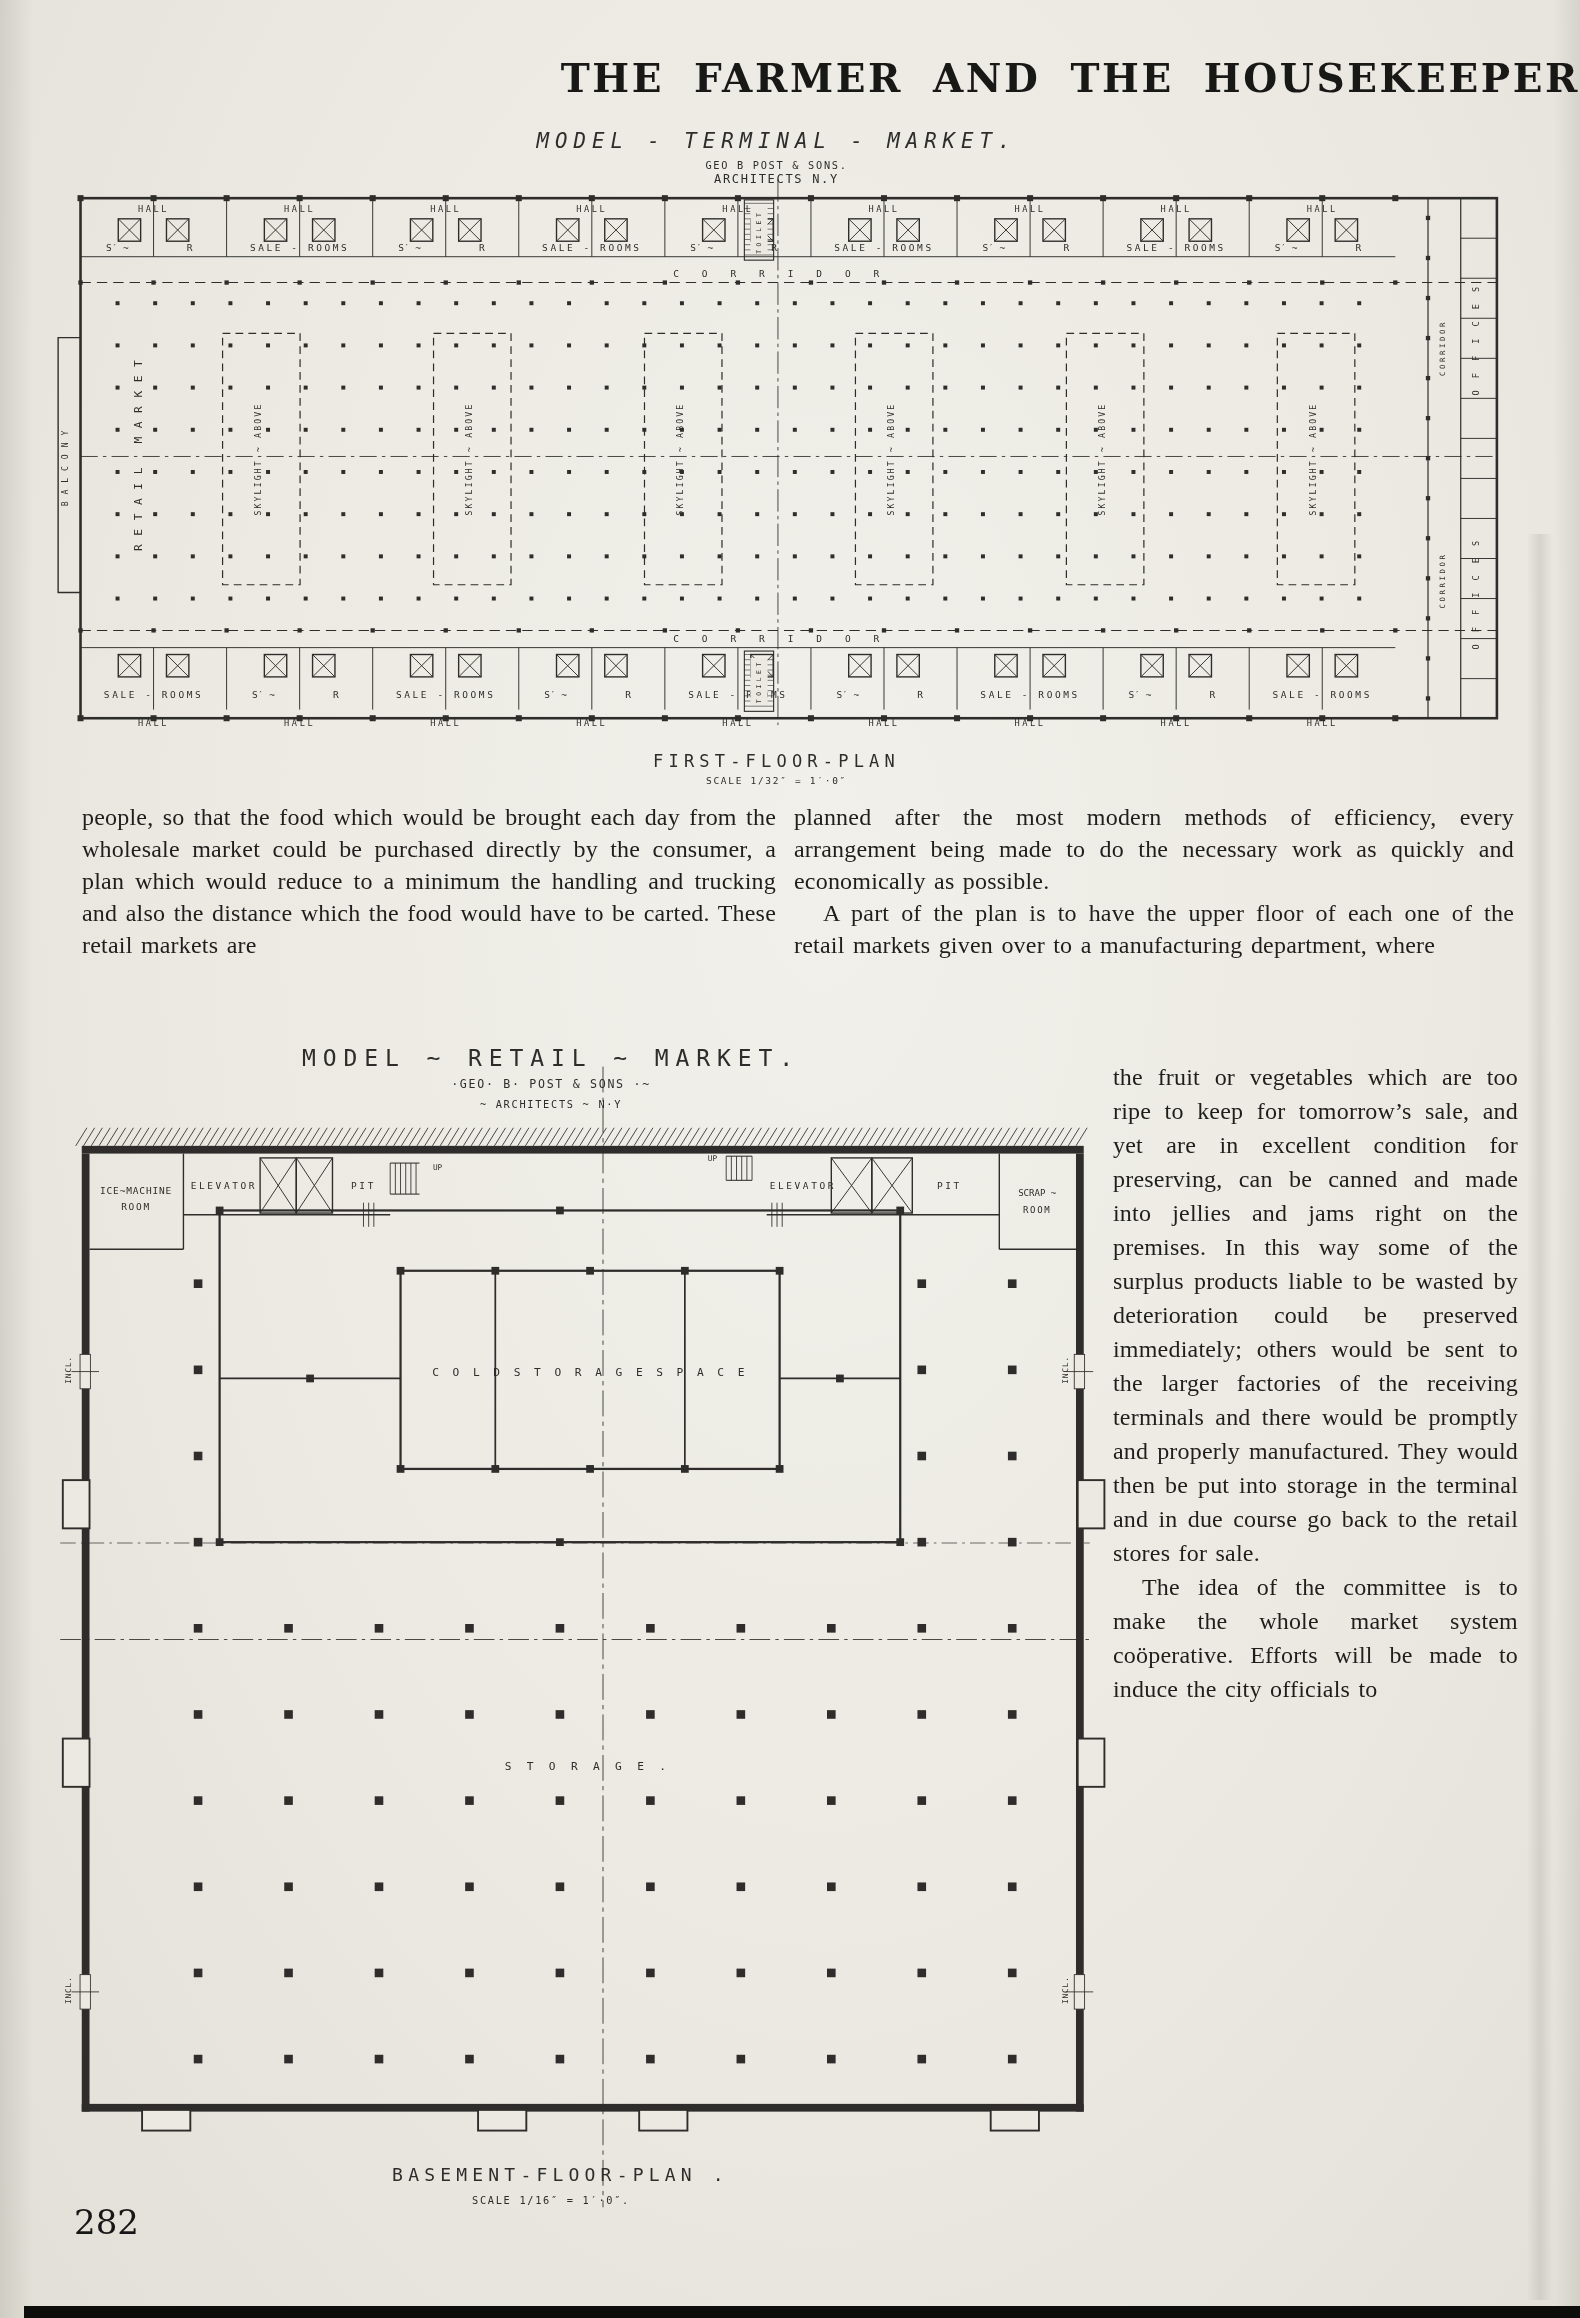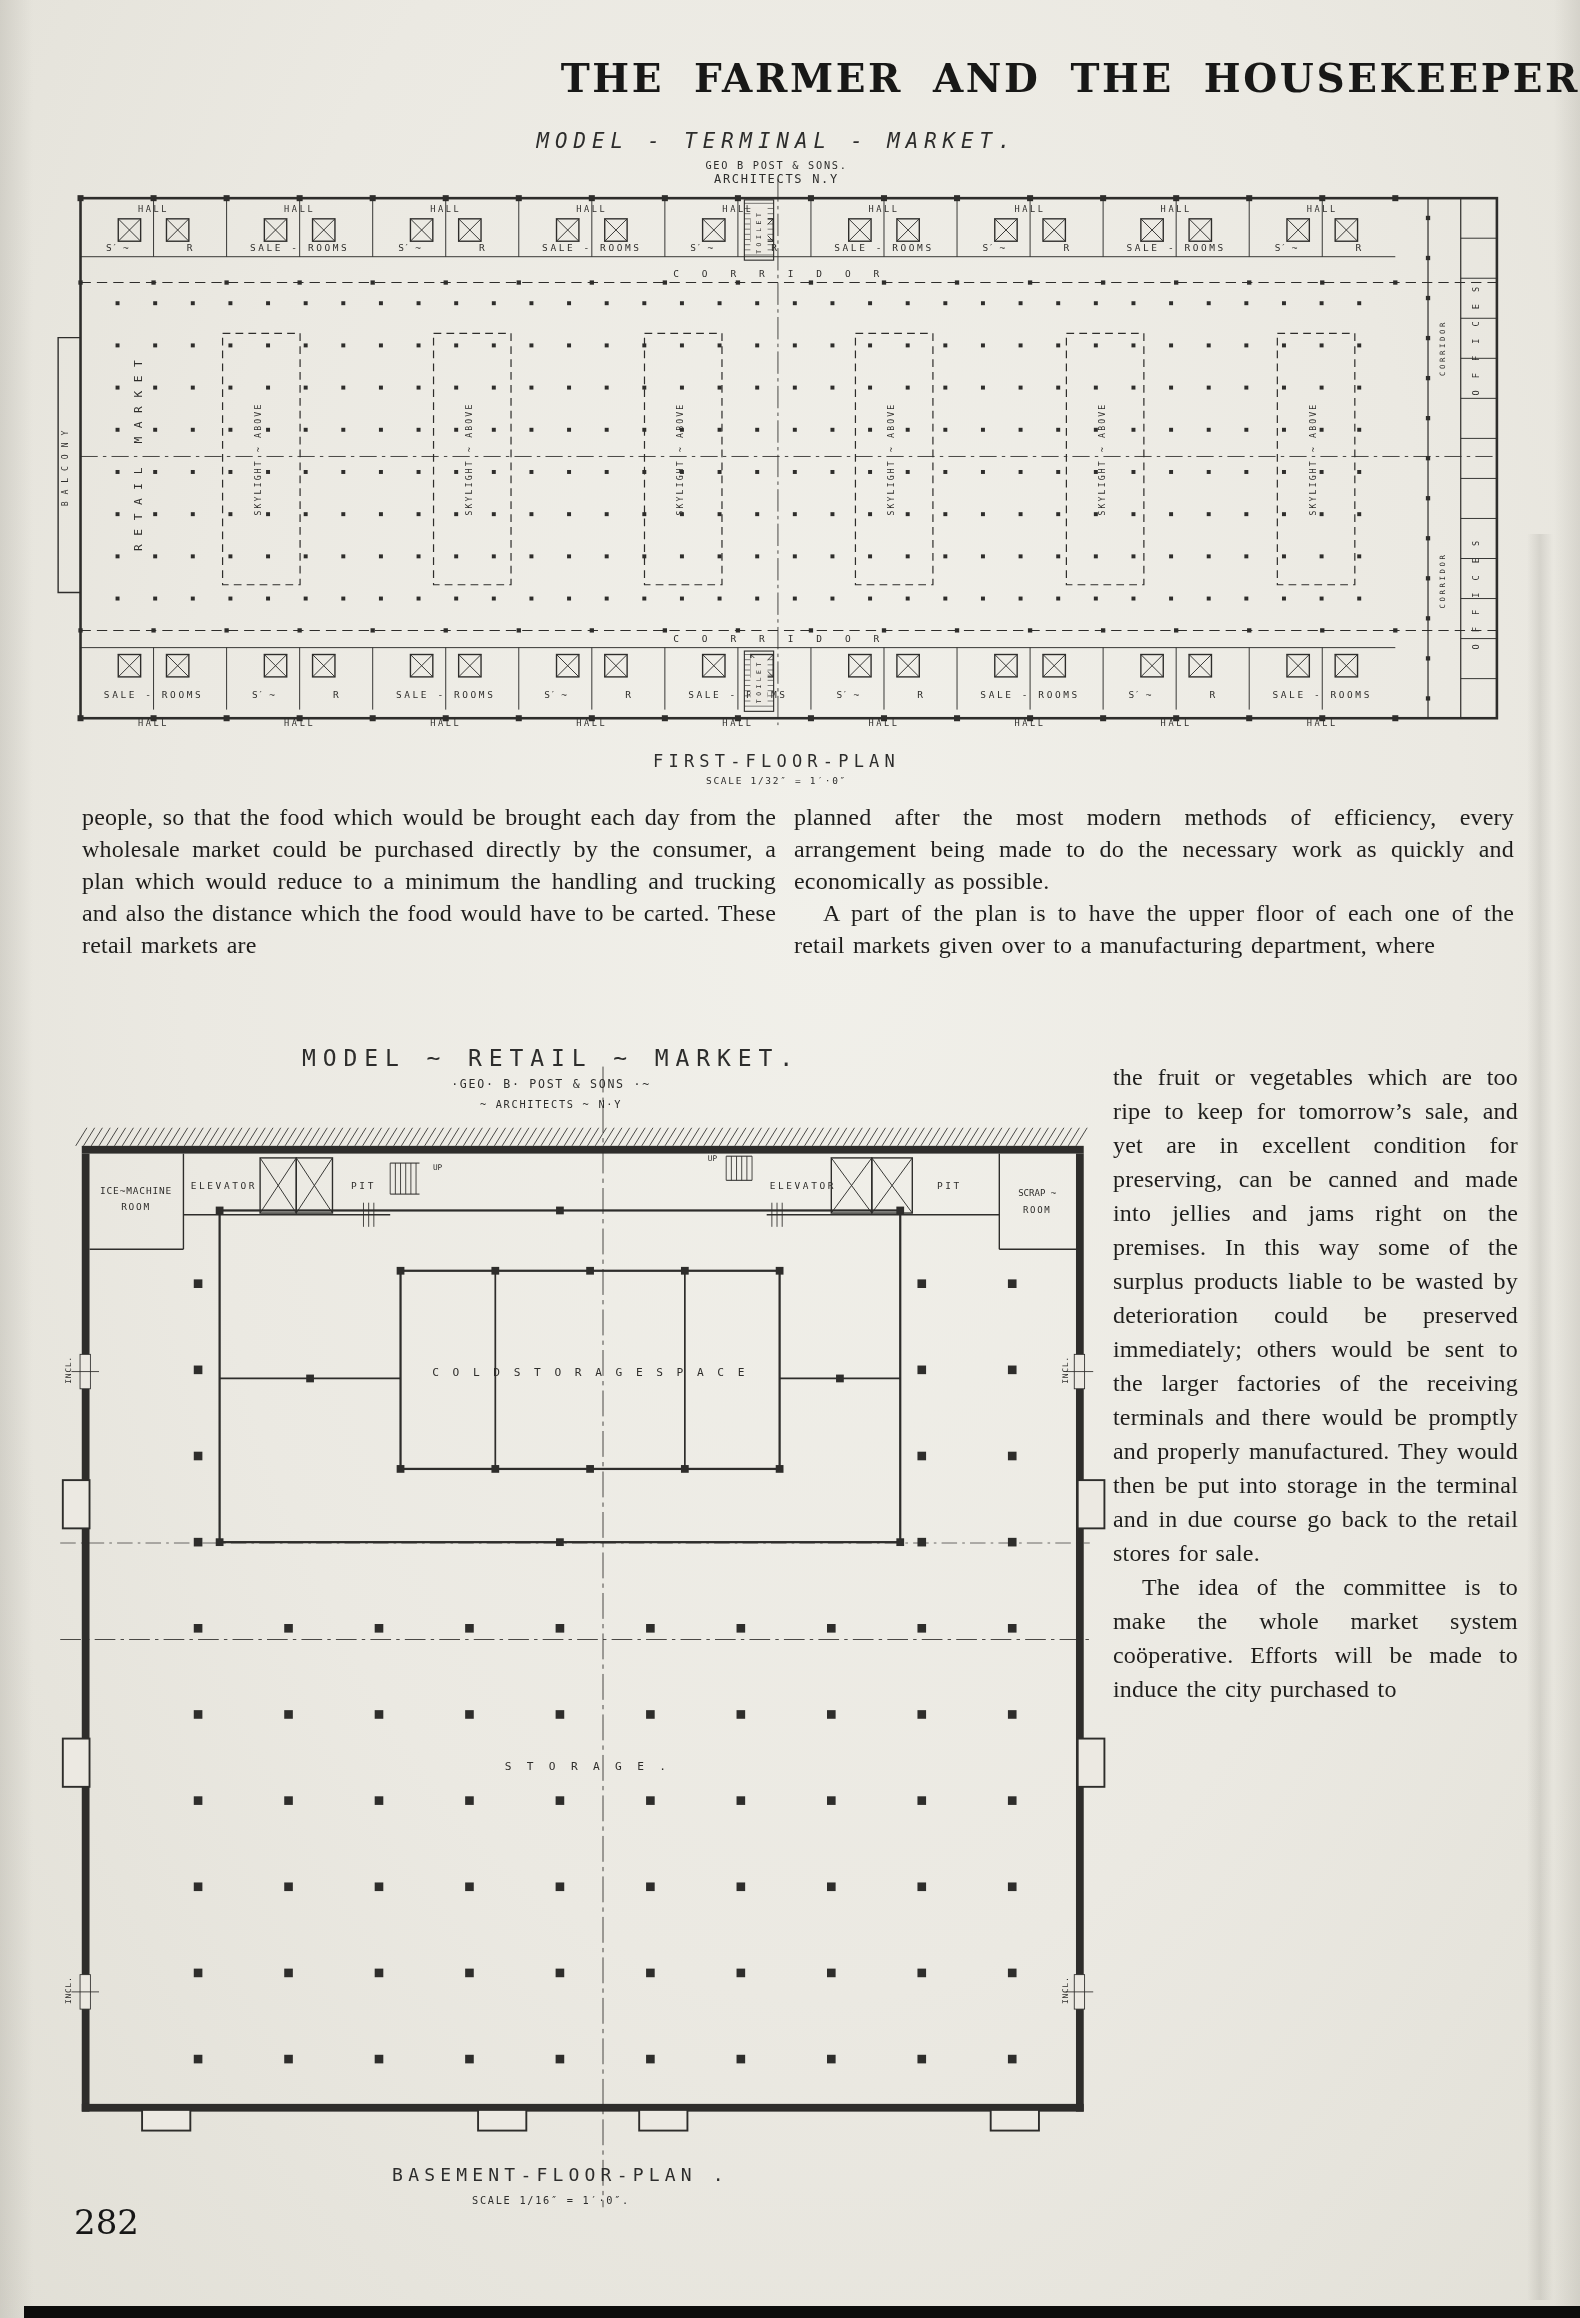--- a/index.html
+++ b/index.html
@@ -983,20 +983,20 @@
         <rect x="672" y="1149" width="56" height="24" fill="#ece9e2" stroke="#2e2d2b" stroke-width="2.2"></rect>
         <rect x="1080" y="1149" width="56" height="24" fill="#ece9e2" stroke="#2e2d2b" stroke-width="2.2"></rect>
       </g>
     </svg>
 
   <div class="figcap" style="top:2164px;left:48px;width:1025px;font-size:18px;letter-spacing:5.2px;">BASEMENT-FLOOR-PLAN .</div>
   <div class="figcap" style="top:2194px;left:60px;width:982px;font-size:10.3px;letter-spacing:1.7px;">SCALE 1/16″ = 1′·0″.</div>
 
   <div class="coltext narrow" style="left:1113px;top:1060px;width:405px;">
     <p>the fruit or vegetables which are too ripe to keep for tomorrow’s sale, and yet are in excellent condition for preserving, can be canned and made into jellies and jams right on the premises.  In this way some of the surplus products liable to be wasted by deterioration could be preserved immediately; others would be sent to the larger factories of the receiving terminals and there would be promptly and properly manufactured.  They would then be put into storage in the terminal and in due course go back to the retail stores for sale.</p>
-    <p>The idea of the committee is to make the whole market system coöperative.  Efforts will be made to induce the city purchased to</p>
+    <p>The idea of the committee is to make the whole market system coöperative.  Efforts will be made to induce the city officials to</p>
   </div>
 
   <div class="pagenum">282</div>
   <div class="gutter"></div>
   <div class="bottombar"></div>
 </div>
 
 
 </body></html>

